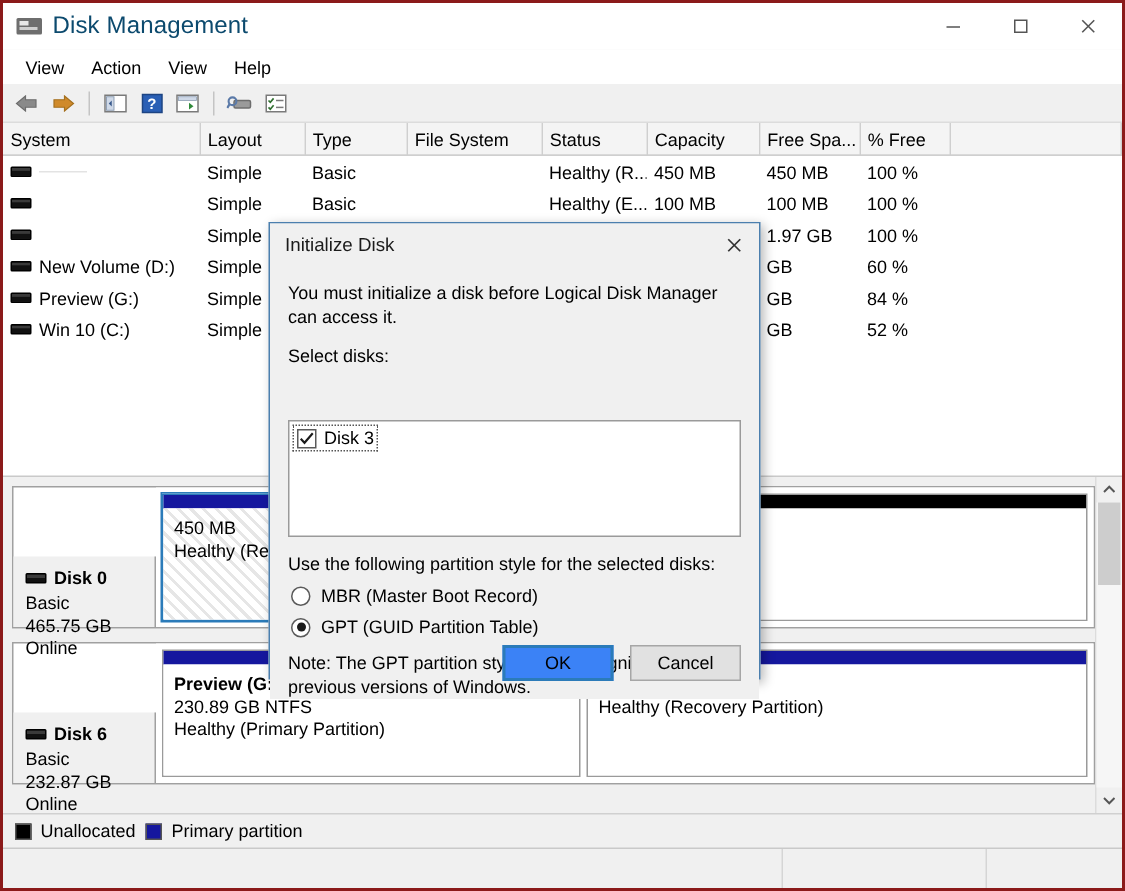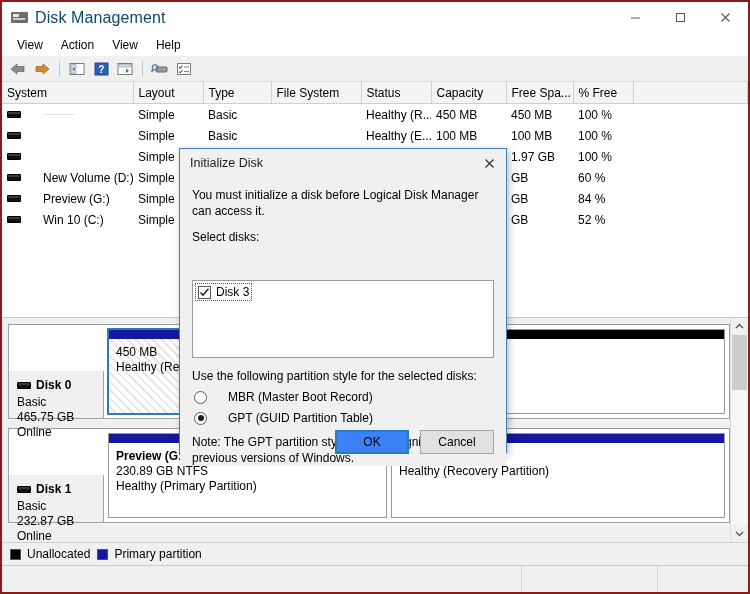--- a/index.html
+++ b/index.html
@@ -72,21 +72,21 @@
   table.vol th{
     background:#f4f4f4;font-weight:normal;font-size:12px;text-align:left;
     padding:2px 5px;height:17px;
     border-right:1px solid #cfcfcf;border-bottom:1px solid #cfcfcf;
     white-space:nowrap;overflow:hidden;
   }
   table.vol td{
     padding:1px 5px;height:19px;font-size:12px;white-space:nowrap;overflow:hidden;
     vertical-align:middle;
   }
-  .vol-cell{display:flex;align-items:center;gap:22px;}
+  .vol-cell{display:flex;align-items:center;gap:5px;}
   .drive-ico{
     width:14px;height:7px;flex:0 0 auto;border-radius:1px;
     background:#222;border:1px solid #000;
     box-sizing:border-box;
     background-image:linear-gradient(#3a3a3a 0 40%, #111 40% 100%);
   }
   tr.selected-row .vol-name-text{background:#e3e3e3;padding:0 30px 1px 2px;}
 
   
   .disk-pane{
@@ -174,21 +174,21 @@
     height:78px;background:#fff;border:1px solid #9a9a9a;box-sizing:border-box;
     padding:3px;
     margin-top:36px;
   }
   .lb-item{display:flex;align-items:center;gap:5px;font-size:12px;outline:1px dotted #555;padding:1px 2px;width:fit-content;}
   .cbx{
     width:13px;height:13px;border:1px solid #5a5a5a;background:#fff;box-sizing:border-box;
     display:flex;align-items:center;justify-content:center;flex:0 0 auto;
   }
   .dlg-sub2{font-size:12px;margin:11px 0 7px 0;}
-  .radio-line{display:flex;align-items:center;gap:21px;font-size:12px;margin:0 0 7px 2px;}
+  .radio-line{display:flex;align-items:center;gap:7px;font-size:12px;margin:0 0 7px 2px;}
   .radio{
     width:13px;height:13px;border:1px solid #5a5a5a;border-radius:50%;background:#fff;
     box-sizing:border-box;display:flex;align-items:center;justify-content:center;flex:0 0 auto;
   }
   .radio .dot{width:6px;height:6px;border-radius:50%;background:#1b1b1b;}
   .dlg-note{font-size:12px;line-height:16px;margin-top:9px;}
   .dlg-buttons{
     position:absolute;right:12px;bottom:12px;display:flex;gap:11px;
   }
   .dlg-btn{
@@ -443,21 +443,21 @@
               <div>Unallocated</div>
             </div>
           </div>
         </div>
       </div>
 
       <div class="disk-row">
         <div class="disk-info">
           <div class="dtitle">
             <span class="drive-ico"></span>
-            <span>Disk 1</span>
+            <span>Disk 6</span>
           </div>
           <div class="dline">Basic</div>
           <div class="dline">232.87 GB</div>
           <div class="dline">Online</div>
         </div>
         <div class="disk-parts">
           <div class="part" style="width:279px">
             <div class="capbar cap-primary"></div>
             <div class="pbody">
               <div class="pbold">Preview  (G:)</div>

